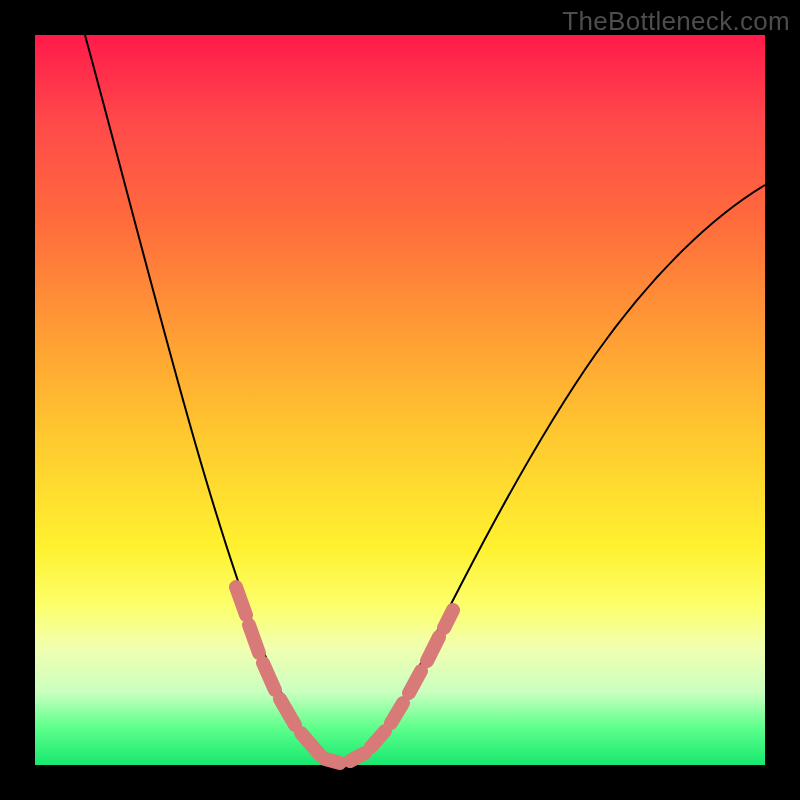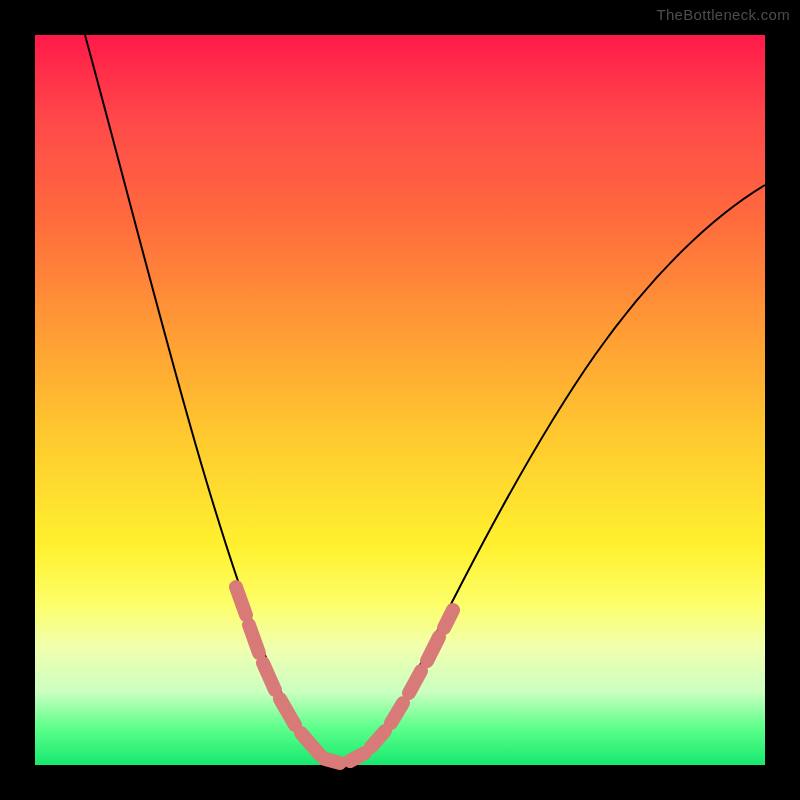--- a/index.html
+++ b/index.html
@@ -38,21 +38,21 @@
       #caffc0 90%,
       #5bff8a 95%,
       #17e86f 100%
     );
   }
   .watermark {
     position: absolute;
     top: 6px;
     right: 10px;
     color: #4d4d4d;
-    font-size: 15px;
+    font-size: 26px;
     font-weight: 500;
     letter-spacing: 0.3px;
     z-index: 10;
   }
   svg.curve {
     position: absolute;
     left: 0;
     top: 0;
     width: 730px;
     height: 730px;

